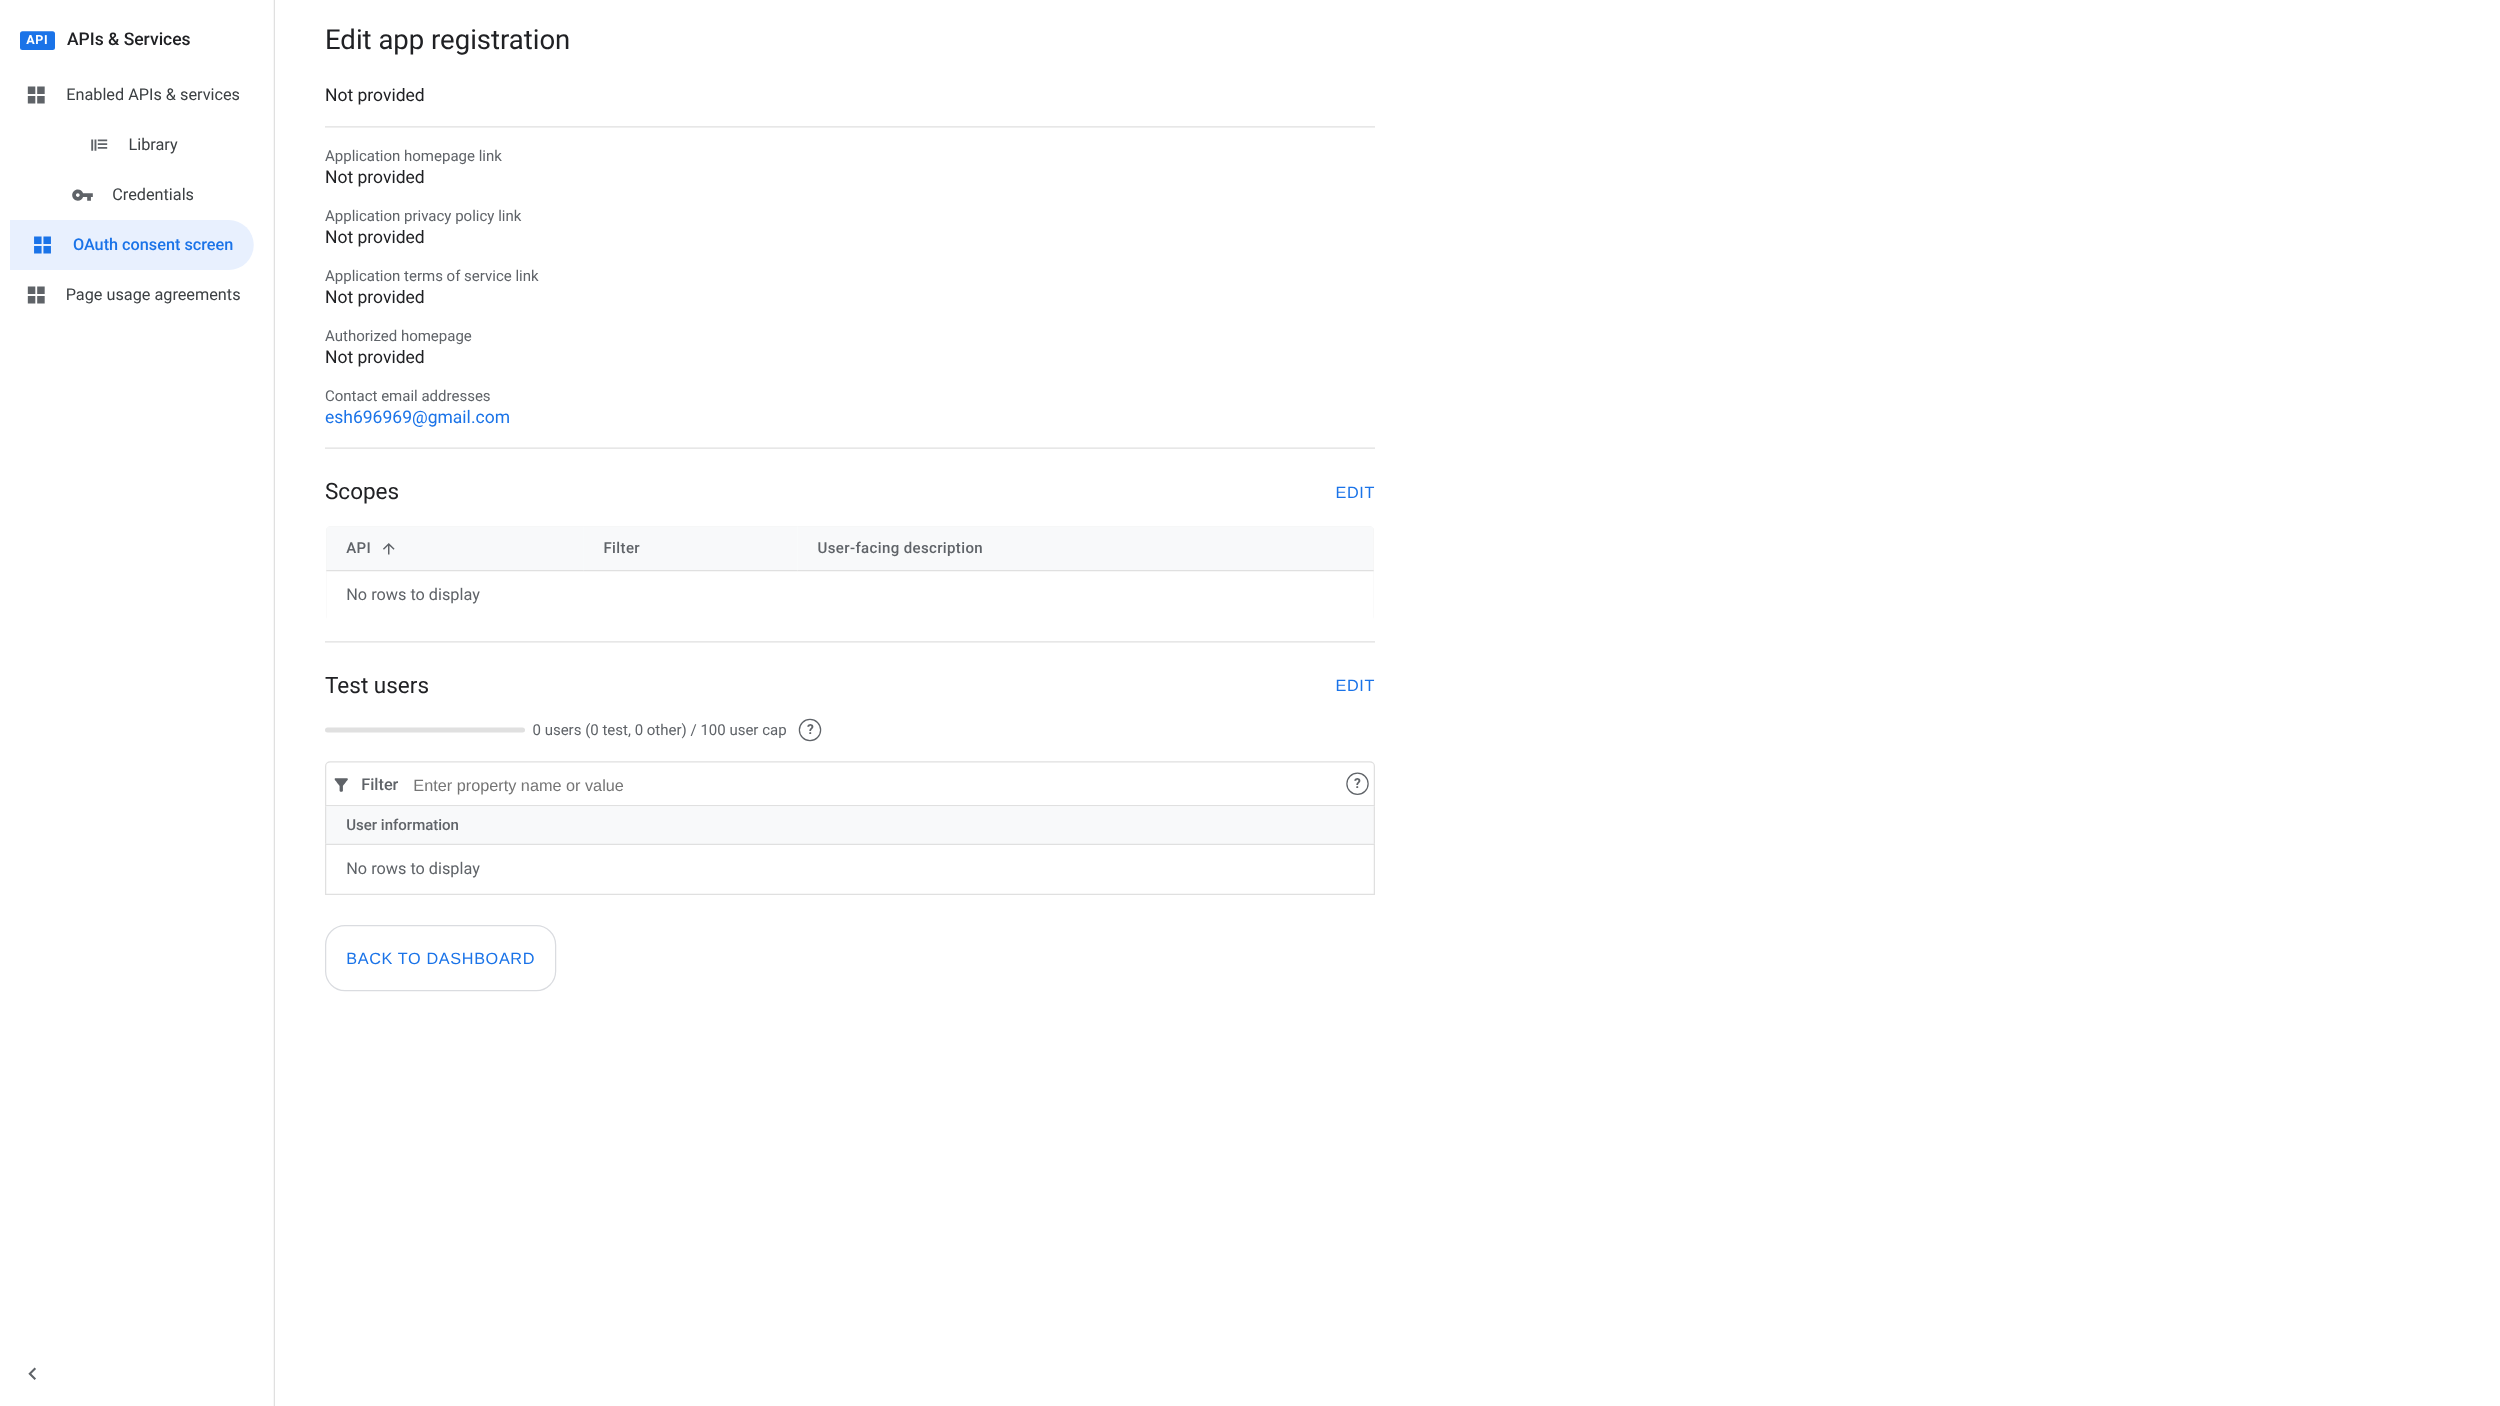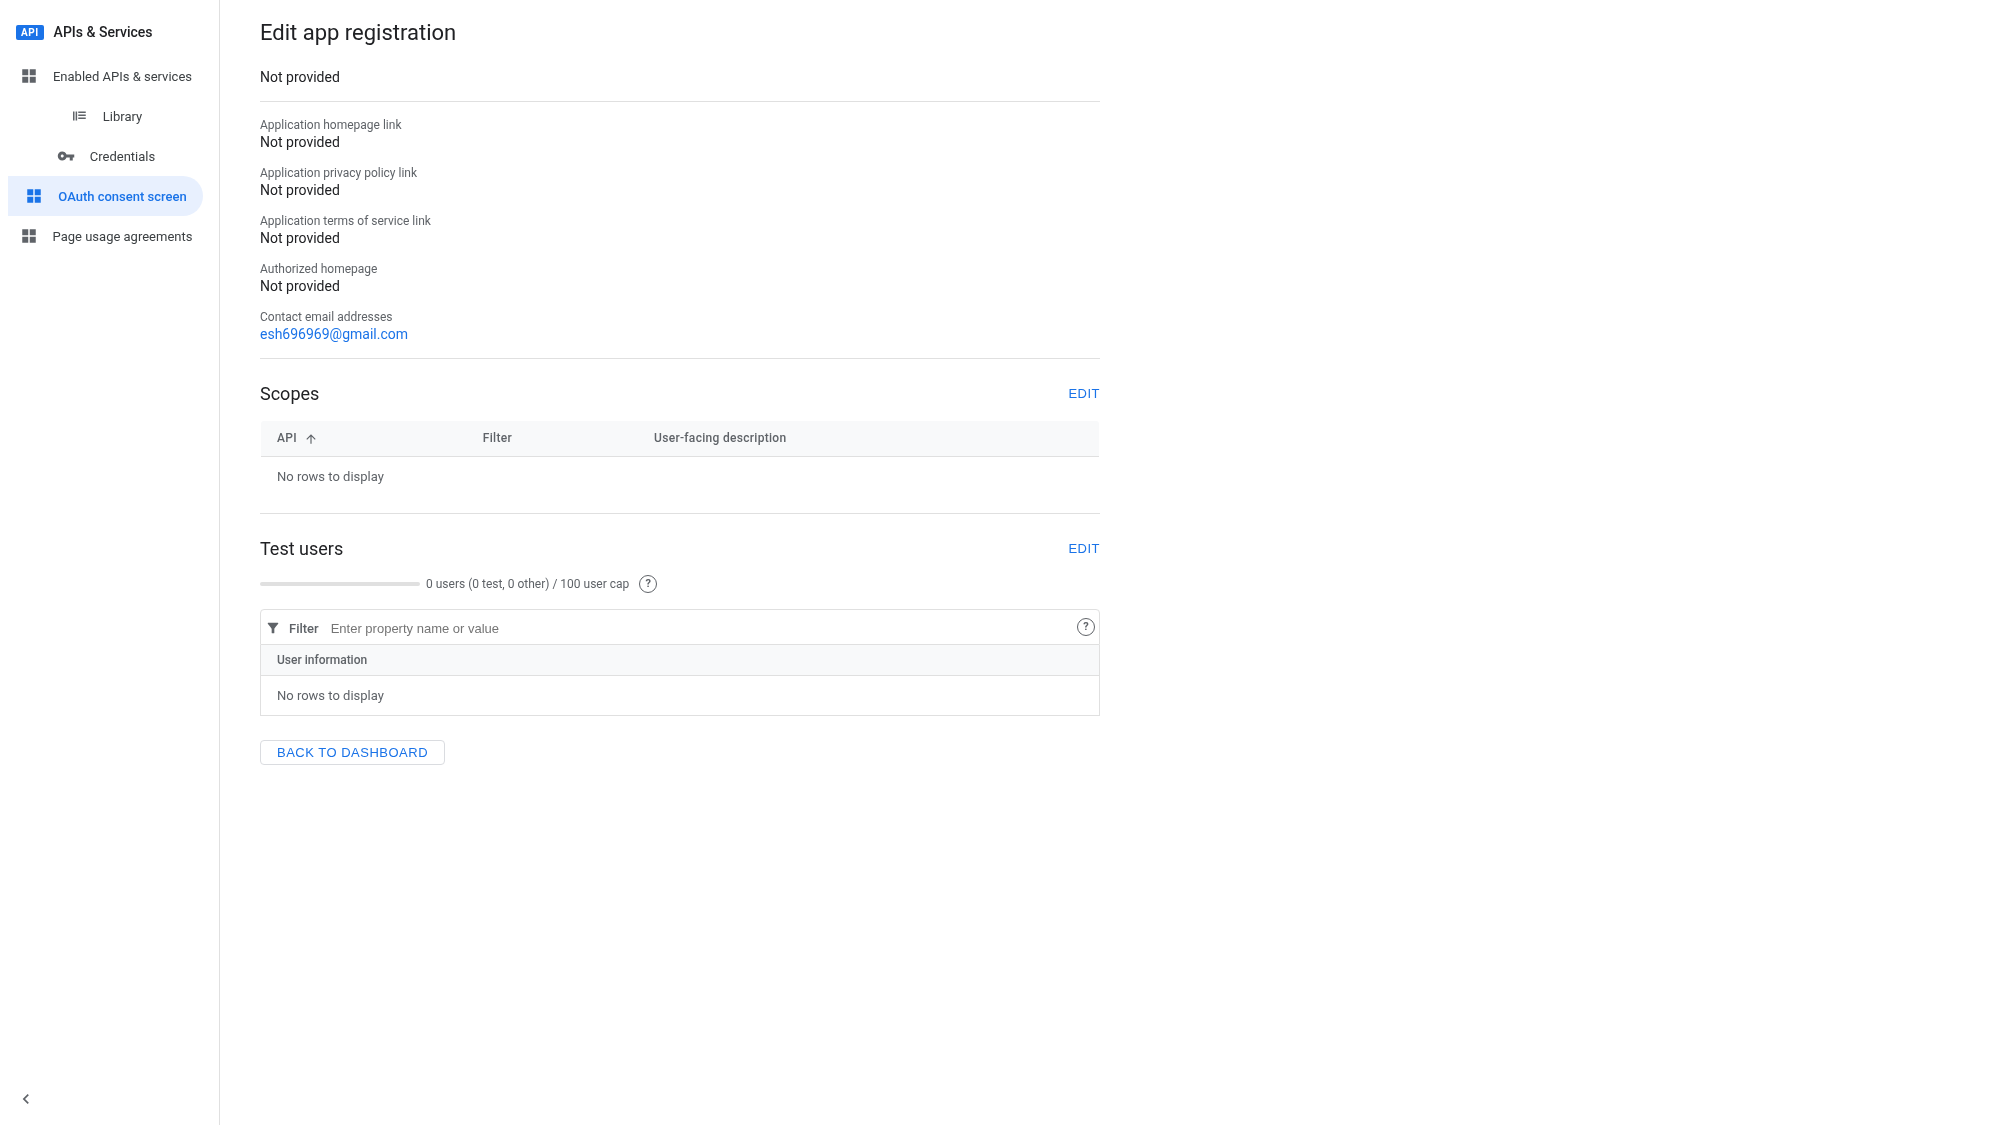--- a/index.html
+++ b/index.html
@@ -259,23 +259,23 @@
     .user-table-body td {
       padding: 12px 16px;
       font-size: 13px;
       color: #5f6368;
     }
 
     
     .back-btn {
       display: inline-block;
       margin-top: 24px;
-      padding: 4px 16px;
+      padding: 18px 16px;
       border: 1px solid #dadce0;
-      border-radius: 4px;
+      border-radius: 16px;
       font-size: 13px;
       color: #1a73e8;
       font-weight: 500;
       cursor: pointer;
       background: #fff;
       letter-spacing: 0.5px;
     }
 
     .top-not-provided {
       font-size: 14px;

